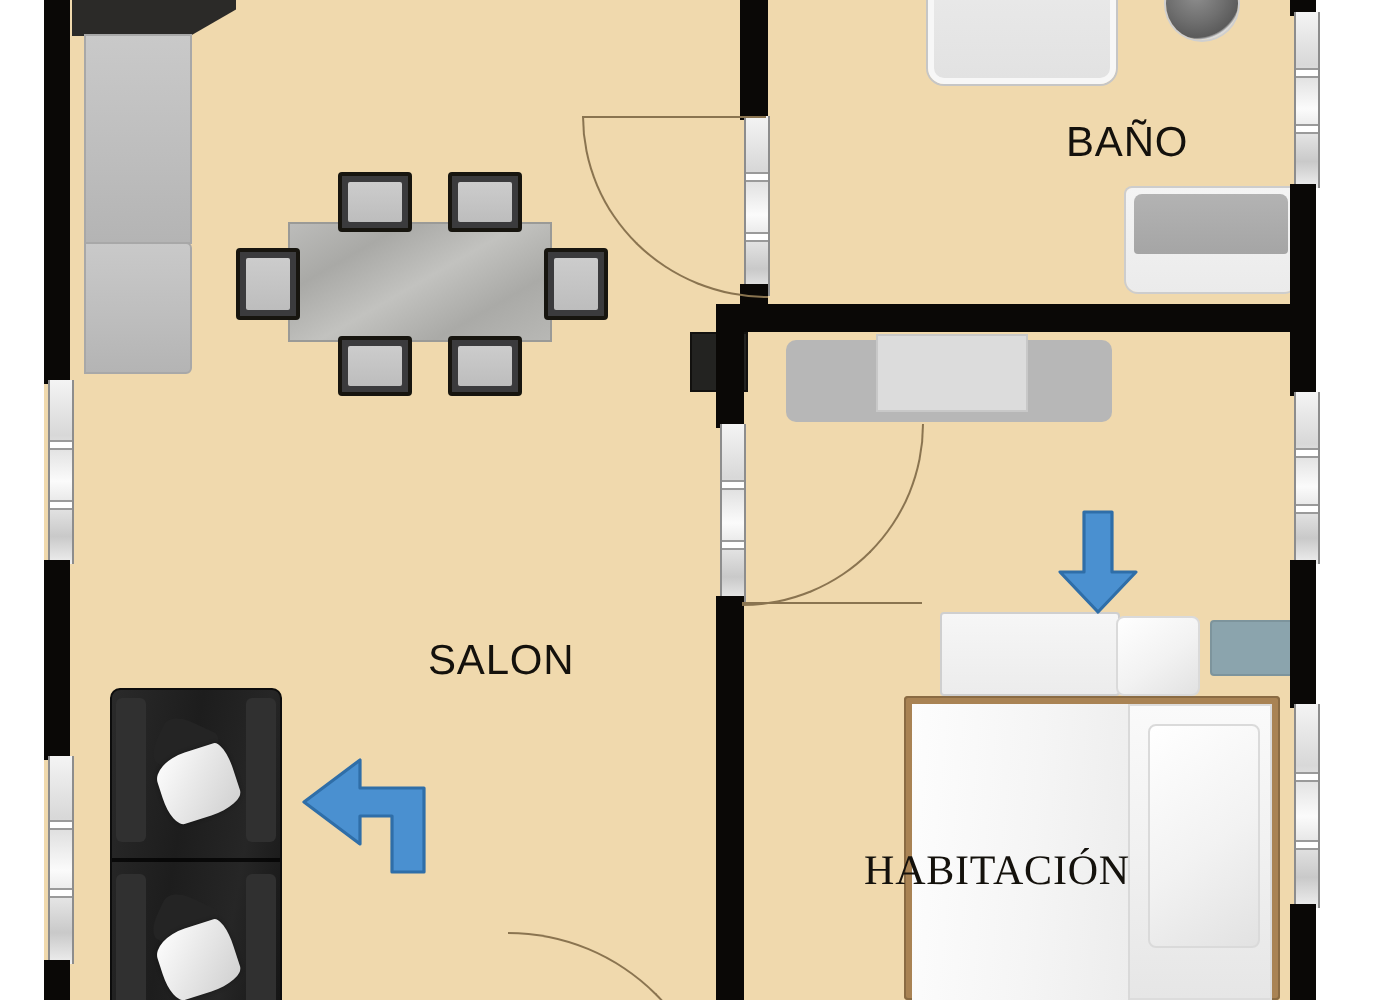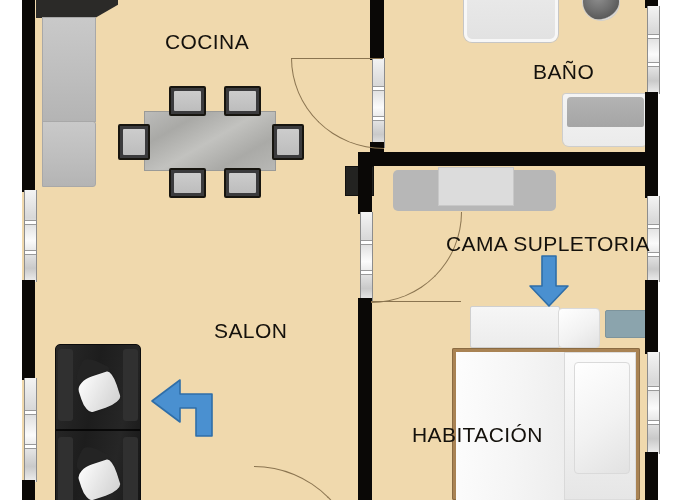--- a/index.html
+++ b/index.html
@@ -316,24 +316,22 @@
               border-radius:0 100% 0 0; border-bottom:none; border-left:none;"></div>
 
   <svg class="arrow-svg" style="left:150px; top:382px;" width="78" height="54" viewBox="0 0 78 54">
     <path d="M62 26 L62 54 L46 54 L46 26 L30 26 L30 40 L2 19 L30 -2 L30 12 L62 12 Z" fill="#4a90d0" stroke="#2f6ea8" stroke-width="1.6" stroke-linejoin="round"></path>
   </svg>
 
   <svg class="arrow-svg" style="left:527px; top:256px;" width="44" height="52" viewBox="0 0 44 52">
     <path d="M15 0 L29 0 L29 30 L41 30 L22 50 L3 30 L15 30 Z" fill="#4a90d0" stroke="#2f6ea8" stroke-width="1.6" stroke-linejoin="round"></path>
   </svg>
 
-  <div class="label" style="left:165px; top:30px;">COCINA</div>
 
   <div class="label" style="left:533px; top:60px;">BAÑO</div>
 
   <div class="label" style="left:214px; top:319px;">SALON</div>
 
-  <div class="label" style="left:412px; top:423px;">HABITACIÓN</div>
-
-  <div class="label" style="left:446px; top:232px;">CAMA SUPLETORIA</div>
+  <div class="label" style="left:432px; top:423px;font-family:Liberation Serif, serif;">HABITACIÓN</div>
+
 
 
 </div>
 
 </body></html>

